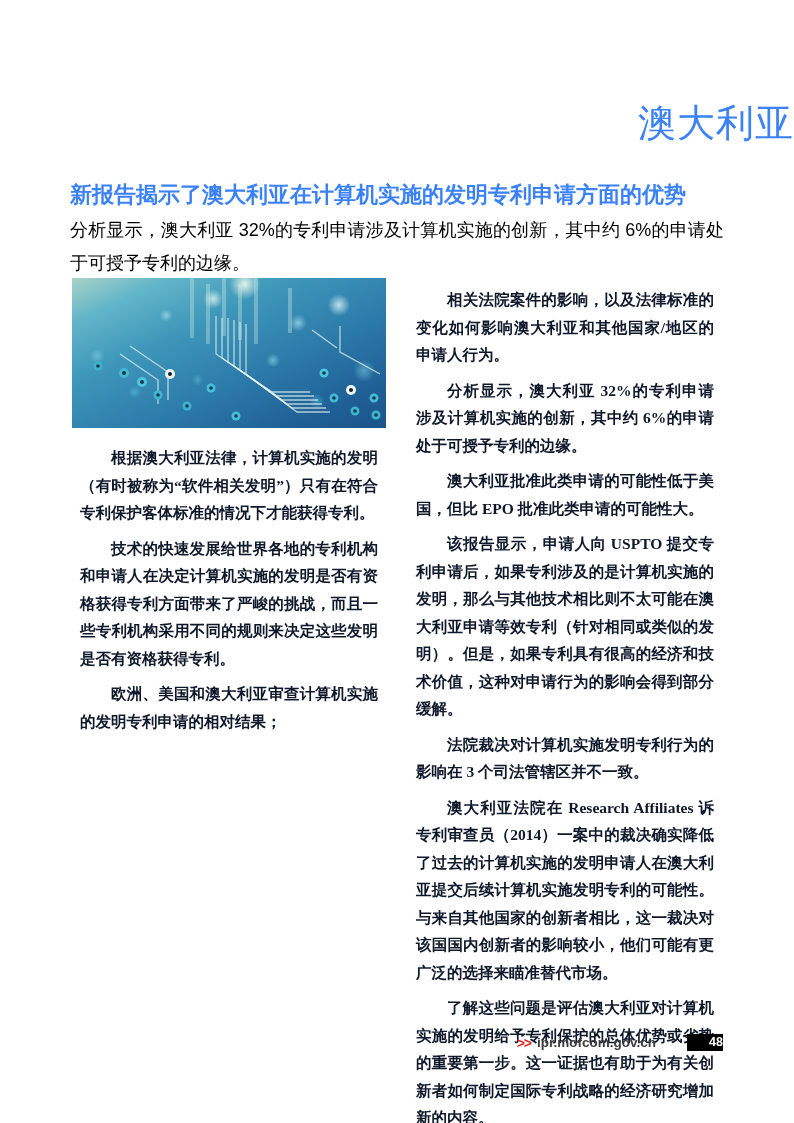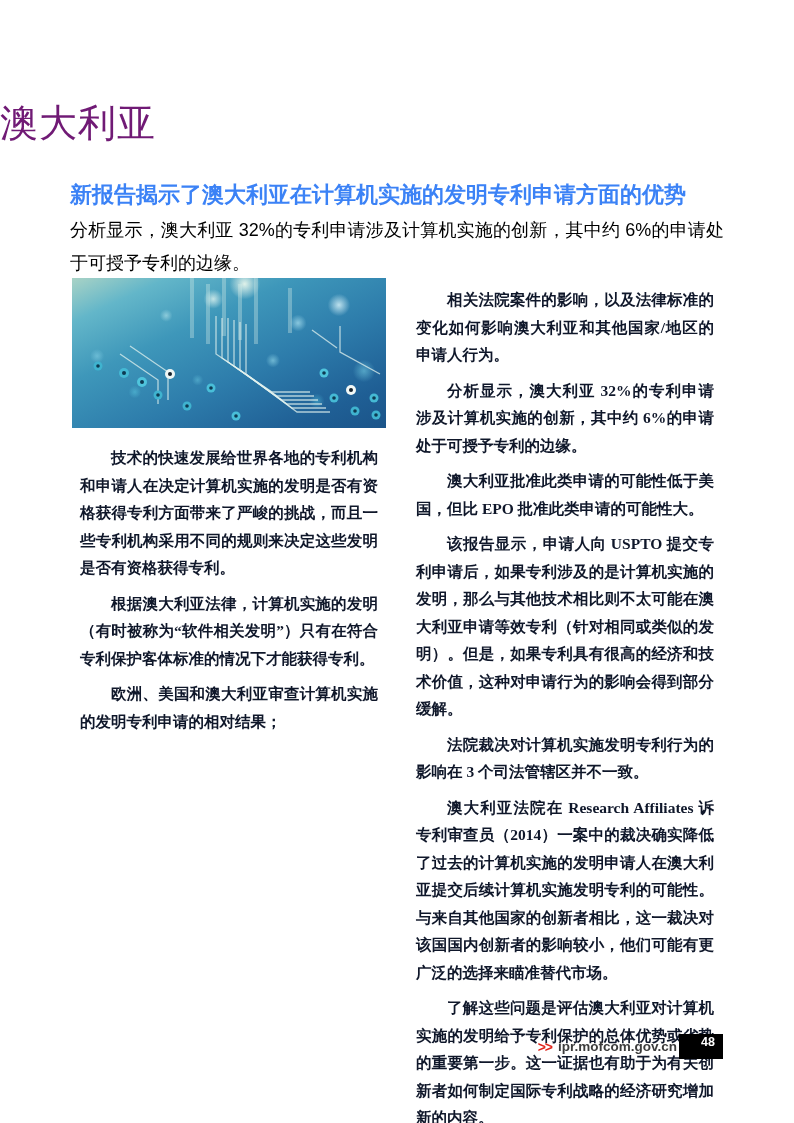--- a/index.html
+++ b/index.html
@@ -10,26 +10,26 @@
     margin: 0 auto;
     background: #ffffff;
     overflow: hidden;
     font-family: "Liberation Serif", serif;
     color: #111111;
   }
   .doc-title {
     position: absolute;
     top: 98px; left: 0;
     width: 100%;
-    text-align: left;
+    text-align: right;
     font-family: "Liberation Sans", sans-serif;
     font-size: 38px;
     font-weight: 500;
     letter-spacing: 1px;
-    color: #701a75;
+    color: #3b82f6;
     margin: 0;
   }
   .article-heading {
     position: absolute;
     top: 181px; left: 70px;
     width: 656px;
     font-family: "Liberation Sans", sans-serif;
     font-size: 22px;
     font-weight: 700;
     color: #3b82f6;
@@ -107,28 +107,28 @@
   }
   .footer .site {
     font-size: 13.5px;
     font-weight: 700;
     color: #3c3c3c;
     margin-right: 2px;
   }
   .footer .pagenum {
     display: inline-block;
     width: 36px;
-    height: 25px;
+    height: 17px;
     background: #000;
     color: #fff;
     font-size: 12.5px;
     font-weight: 700;
     line-height: 17px;
     text-align: right;
-    padding-right: 8px;
+    margin-left: 29px;
   }
 </style>
 </head>
 <body>
 
 <div class="page">
 
   <h1 class="doc-title">澳大利亚</h1>
 
   <h2 class="article-heading">新报告揭示了澳大利亚在计算机实施的发明专利申请方面的优势</h2>
@@ -185,22 +185,22 @@
               <circle cx="304" cy="137" r="1.8" fill="#0d3a52"></circle>
             <circle cx="139" cy="110" r="4.5" fill="#49bed8"></circle>
               <circle cx="139" cy="110" r="1.8" fill="#0d3a52"></circle>
             <circle cx="164" cy="138" r="4.5" fill="#49bed8"></circle>
               <circle cx="164" cy="138" r="1.8" fill="#0d3a52"></circle>
             <circle cx="115" cy="128" r="4.5" fill="#3fb3cf"></circle>
               <circle cx="115" cy="128" r="1.8" fill="#0d3a52"></circle>
           </g>
         </svg>
       </div>
+      <p>根据澳大利亚法律，计算机实施的发明（有时被称为“软件相关发明”）只有在符合专利保护客体标准的情况下才能获得专利。</p>
       <p>技术的快速发展给世界各地的专利机构和申请人在决定计算机实施的发明是否有资格获得专利方面带来了严峻的挑战，而且一些专利机构采用不同的规则来决定这些发明是否有资格获得专利。</p>
-      <p>根据澳大利亚法律，计算机实施的发明（有时被称为“软件相关发明”）只有在符合专利保护客体标准的情况下才能获得专利。</p>
       <p>欧洲、美国和澳大利亚审查计算机实施的发明专利申请的相对结果；</p>
     </div>
 
     <div class="col">
       <p>相关法院案件的影响，以及法律标准的变化如何影响澳大利亚和其他国家/地区的申请人行为。</p>
       <p>分析显示，澳大利亚 32%的专利申请涉及计算机实施的创新，其中约 6%的申请处于可授予专利的边缘。</p>
       <p>澳大利亚批准此类申请的可能性低于美国，但比 EPO 批准此类申请的可能性大。</p>
       <p>该报告显示，申请人向 USPTO 提交专利申请后，如果专利涉及的是计算机实施的发明，那么与其他技术相比则不太可能在澳大利亚申请等效专利（针对相同或类似的发明）。但是，如果专利具有很高的经济和技术价值，这种对申请行为的影响会得到部分缓解。</p>
       <p>法院裁决对计算机实施发明专利行为的影响在 3 个司法管辖区并不一致。</p>
       <p>澳大利亚法院在 Research Affiliates 诉专利审查员（2014）一案中的裁决确实降低了过去的计算机实施的发明申请人在澳大利亚提交后续计算机实施发明专利的可能性。与来自其他国家的创新者相比，这一裁决对该国国内创新者的影响较小，他们可能有更广泛的选择来瞄准替代市场。</p>

